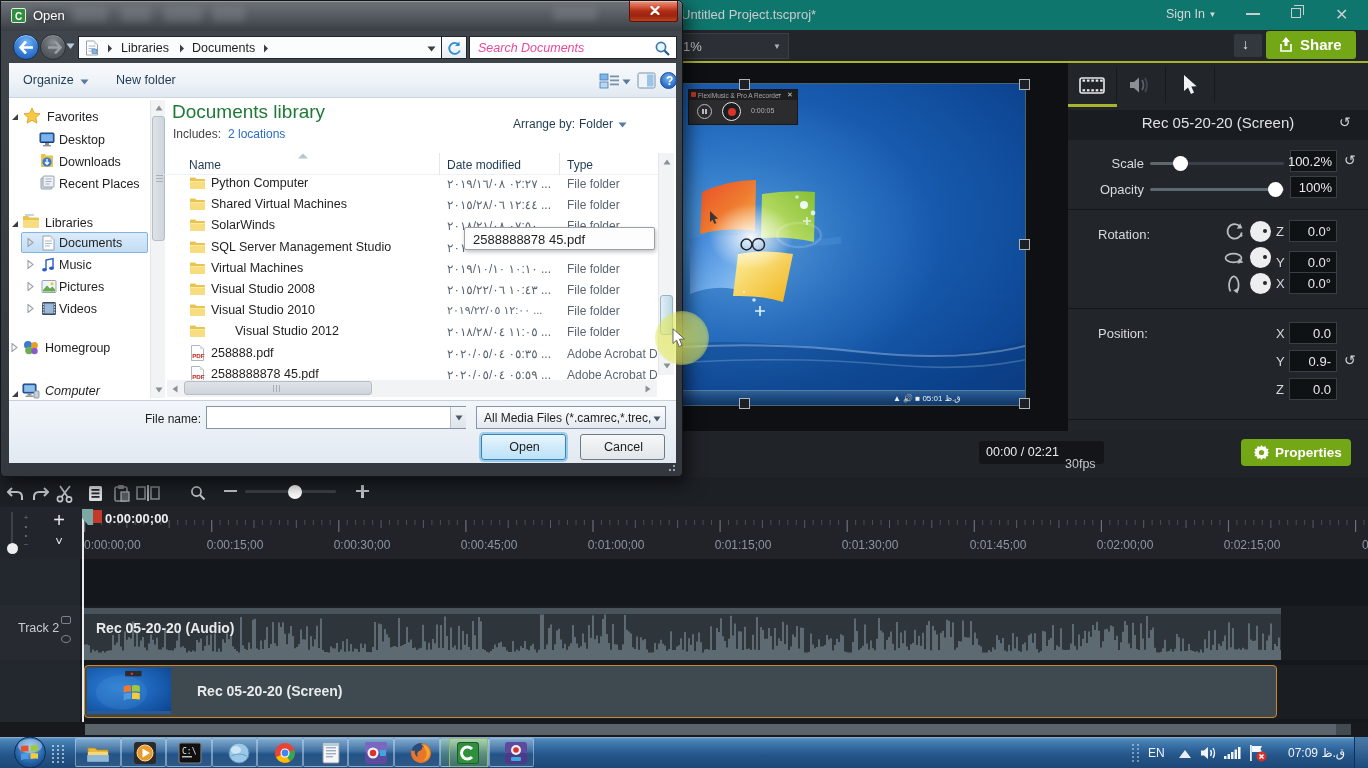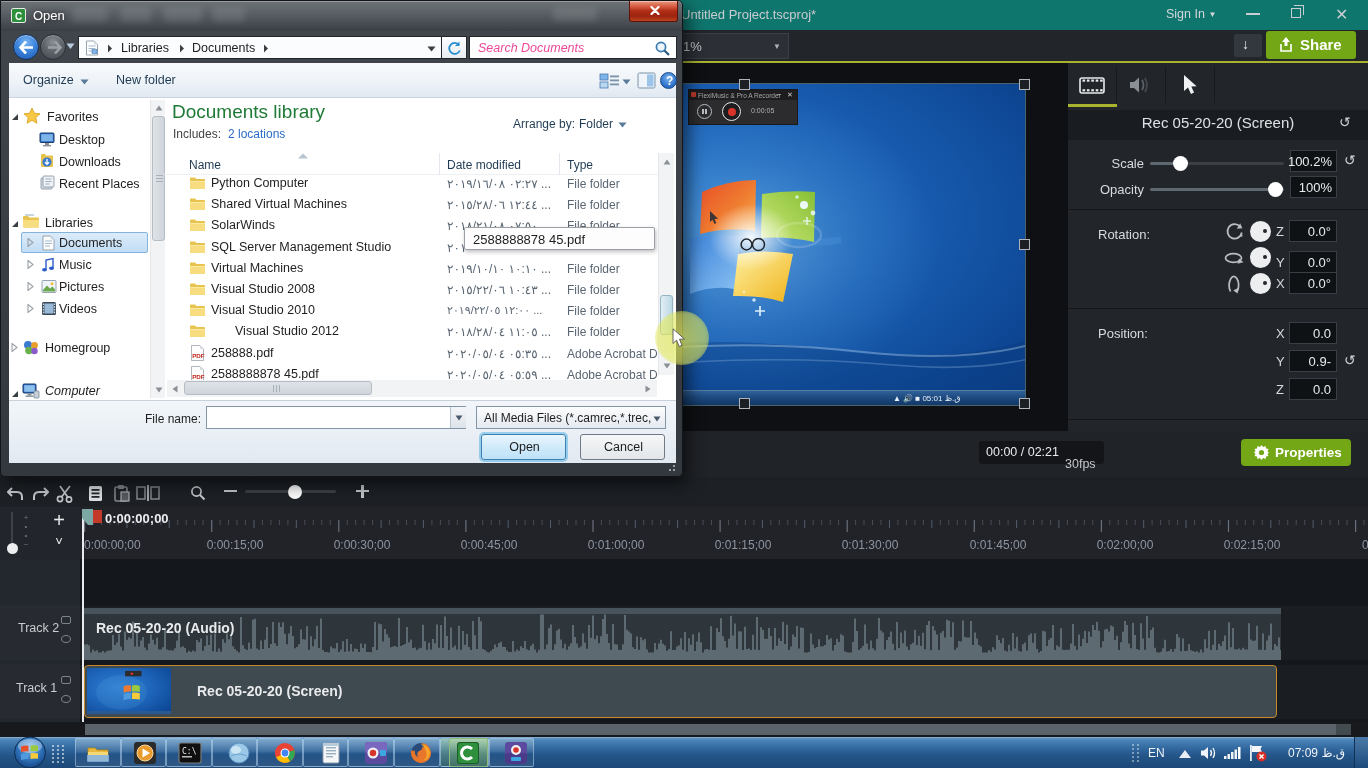--- a/index.html
+++ b/index.html
@@ -392,25 +392,20 @@
     <div class="abs" style="left:46px;top:2px;width:26px;height:22px;color:#e8eaec;font-size:20px;text-align:center;line-height:22px;">+</div>
     <div class="abs" style="left:46px;top:26px;width:26px;height:20px;color:#e8eaec;font-size:13px;text-align:center;line-height:18px;">˅</div>
   </div>
 
   <div class="abs" style="left:0;top:82px;width:80px;height:163px;background:#23272e;"></div>
   <div class="abs" style="left:0;top:128px;width:80px;height:55px;background:#272b31;">
     <div class="abs" style="left:18px;top:16px;font-size:12.5px;color:#c9ccd0;">Track 2</div>
     <div class="abs" style="left:61px;top:11px;width:10px;height:8px;border:1.3px solid #7d838a;border-radius:2px;"></div>
     <div class="abs" style="left:61px;top:30px;width:10px;height:8px;border:1.3px solid #7d838a;border-radius:50%;"></div>
   </div>
-  <div class="abs" style="left:0;top:187px;width:80px;height:55px;background:#272b31;">
-    <div class="abs" style="left:16px;top:17px;font-size:12.5px;color:#c9ccd0;">Track 1</div>
-    <div class="abs" style="left:61px;top:12px;width:10px;height:8px;border:1.3px solid #7d838a;border-radius:2px;"></div>
-    <div class="abs" style="left:61px;top:31px;width:10px;height:8px;border:1.3px solid #7d838a;border-radius:50%;"></div>
-  </div>
 
   <div class="abs" style="left:80px;top:129px;width:1288px;height:54px;background:#1a1e23;"></div>
 
   <div class="abs" style="left:84px;top:131px;width:1197px;height:52px;background:#2e353b;">
     <div class="abs" style="left:0;top:0;width:1197px;height:6px;background:#48535b;"></div>
     <svg class="abs" style="left:0;top:0;" width="1197" height="46">
         <path d="M0,46L0,36.6L2,36.6L2,36.2L4,36.2L4,37.2L6,37.2L6,44.5L8,44.5L8,41.5L10,41.5L10,43.2L12,43.2L12,42.2L14,42.2L14,44.5L16,44.5L16,44.5L18,44.5L18,43.0L20,43.0L20,44.5L22,44.5L22,42.9L24,42.9L24,42.5L26,42.5L26,42.3L28,42.3L28,27.0L30,27.0L30,37.1L32,37.1L32,34.4L34,34.4L34,25.9L36,25.9L36,38.6L38,38.6L38,42.5L40,42.5L40,23.6L42,23.6L42,31.8L44,31.8L44,29.2L46,29.2L46,30.6L48,30.6L48,13.4L50,13.4L50,38.5L52,38.5L52,24.7L54,24.7L54,38.4L56,38.4L56,32.4L58,32.4L58,29.1L60,29.1L60,39.5L62,39.5L62,42.3L64,42.3L64,35.6L66,35.6L66,26.6L68,26.6L68,31.8L70,31.8L70,36.4L72,36.4L72,29.8L74,29.8L74,41.5L76,41.5L76,41.6L78,41.6L78,39.3L80,39.3L80,22.0L82,22.0L82,41.4L84,41.4L84,42.2L86,42.2L86,42.3L88,42.3L88,42.5L90,42.5L90,40.2L92,40.2L92,32.4L94,32.4L94,21.7L96,21.7L96,39.2L98,39.2L98,38.3L100,38.3L100,40.0L102,40.0L102,44.5L104,44.5L104,42.7L106,42.7L106,44.1L108,44.1L108,42.6L110,42.6L110,43.6L112,43.6L112,32.0L114,32.0L114,34.2L116,34.2L116,30.6L118,30.6L118,42.8L120,42.8L120,38.1L122,38.1L122,27.5L124,27.5L124,37.1L126,37.1L126,26.6L128,26.6L128,43.3L130,43.3L130,25.5L132,25.5L132,43.8L134,43.8L134,40.5L136,40.5L136,43.8L138,43.8L138,31.2L140,31.2L140,34.7L142,34.7L142,25.5L144,25.5L144,31.3L146,31.3L146,26.4L148,26.4L148,38.2L150,38.2L150,40.9L152,40.9L152,42.9L154,42.9L154,44.5L156,44.5L156,9.1L158,9.1L158,37.2L160,37.2L160,40.8L162,40.8L162,41.9L164,41.9L164,34.6L166,34.6L166,40.8L168,40.8L168,11.8L170,11.8L170,10.7L172,10.7L172,40.5L174,40.5L174,41.8L176,41.8L176,32.4L178,32.4L178,41.1L180,41.1L180,31.8L182,31.8L182,19.1L184,19.1L184,39.9L186,39.9L186,35.9L188,35.9L188,13.9L190,13.9L190,35.2L192,35.2L192,38.0L194,38.0L194,14.4L196,14.4L196,19.1L198,19.1L198,14.2L200,14.2L200,25.7L202,25.7L202,36.2L204,36.2L204,25.4L206,25.4L206,18.1L208,18.1L208,27.9L210,27.9L210,40.2L212,40.2L212,39.1L214,39.1L214,36.3L216,36.3L216,21.4L218,21.4L218,31.3L220,31.3L220,31.6L222,31.6L222,18.3L224,18.3L224,41.7L226,41.7L226,28.3L228,28.3L228,38.3L230,38.3L230,31.2L232,31.2L232,17.8L234,17.8L234,40.0L236,40.0L236,10.6L238,10.6L238,41.9L240,41.9L240,44.0L242,44.0L242,44.1L244,44.1L244,44.5L246,44.5L246,38.6L248,38.6L248,40.2L250,40.2L250,40.5L252,40.5L252,35.1L254,35.1L254,44.1L256,44.1L256,41.6L258,41.6L258,33.3L260,33.3L260,43.7L262,43.7L262,31.0L264,31.0L264,43.3L266,43.3L266,36.0L268,36.0L268,43.5L270,43.5L270,40.5L272,40.5L272,41.0L274,41.0L274,43.9L276,43.9L276,35.5L278,35.5L278,40.0L280,40.0L280,35.8L282,35.8L282,44.1L284,44.1L284,44.0L286,44.0L286,44.2L288,44.2L288,39.0L290,39.0L290,14.0L292,14.0L292,41.9L294,41.9L294,15.4L296,15.4L296,16.2L298,16.2L298,33.5L300,33.5L300,21.1L302,21.1L302,26.3L304,26.3L304,29.4L306,29.4L306,39.2L308,39.2L308,38.6L310,38.6L310,37.9L312,37.9L312,38.9L314,38.9L314,10.1L316,10.1L316,38.1L318,38.1L318,36.9L320,36.9L320,36.0L322,36.0L322,18.9L324,18.9L324,34.2L326,34.2L326,31.4L328,31.4L328,39.9L330,39.9L330,39.4L332,39.4L332,41.9L334,41.9L334,40.5L336,40.5L336,39.7L338,39.7L338,16.8L340,16.8L340,33.3L342,33.3L342,41.7L344,41.7L344,34.7L346,34.7L346,41.6L348,41.6L348,31.0L350,31.0L350,35.3L352,35.3L352,16.5L354,16.5L354,39.8L356,39.8L356,16.9L358,16.9L358,40.0L360,40.0L360,8.5L362,8.5L362,28.1L364,28.1L364,42.1L366,42.1L366,19.4L368,19.4L368,39.5L370,39.5L370,37.6L372,37.6L372,41.4L374,41.4L374,17.7L376,17.7L376,41.8L378,41.8L378,23.1L380,23.1L380,36.7L382,36.7L382,26.1L384,26.1L384,39.1L386,39.1L386,41.9L388,41.9L388,13.0L390,13.0L390,27.2L392,27.2L392,41.1L394,41.1L394,8.9L396,8.9L396,13.2L398,13.2L398,41.0L400,41.0L400,42.1L402,42.1L402,43.8L404,43.8L404,44.5L406,44.5L406,43.0L408,43.0L408,40.9L410,40.9L410,36.5L412,36.5L412,39.3L414,39.3L414,35.1L416,35.1L416,33.8L418,33.8L418,38.7L420,38.7L420,38.9L422,38.9L422,42.6L424,42.6L424,44.0L426,44.0L426,44.1L428,44.1L428,32.9L430,32.9L430,43.6L432,43.6L432,41.5L434,41.5L434,42.7L436,42.7L436,38.3L438,38.3L438,39.9L440,39.9L440,32.9L442,32.9L442,41.3L444,41.3L444,42.3L446,42.3L446,37.7L448,37.7L448,35.7L450,35.7L450,41.5L452,41.5L452,44.5L454,44.5L454,41.8L456,41.8L456,6.5L458,6.5L458,6.4L460,6.4L460,41.3L462,41.3L462,36.6L464,36.6L464,19.9L466,19.9L466,16.5L468,16.5L468,41.9L470,41.9L470,36.2L472,36.2L472,22.6L474,22.6L474,20.8L476,20.8L476,31.4L478,31.4L478,40.3L480,40.3L480,35.8L482,35.8L482,41.8L484,41.8L484,38.3L486,38.3L486,35.2L488,35.2L488,17.0L490,17.0L490,29.1L492,29.1L492,35.6L494,35.6L494,39.7L496,39.7L496,38.3L498,38.3L498,25.4L500,25.4L500,34.6L502,34.6L502,40.8L504,40.8L504,17.1L506,17.1L506,29.7L508,29.7L508,7.5L510,7.5L510,31.3L512,31.3L512,27.6L514,27.6L514,35.2L516,35.2L516,28.3L518,28.3L518,10.9L520,10.9L520,6.5L522,6.5L522,25.9L524,25.9L524,35.1L526,35.1L526,41.8L528,41.8L528,16.0L530,16.0L530,36.3L532,36.3L532,36.5L534,36.5L534,41.8L536,41.8L536,41.9L538,41.9L538,36.3L540,36.3L540,7.0L542,7.0L542,21.8L544,21.8L544,23.4L546,23.4L546,25.5L548,25.5L548,39.2L550,39.2L550,40.9L552,40.9L552,28.6L554,28.6L554,41.8L556,41.8L556,29.2L558,29.2L558,32.2L560,32.2L560,31.1L562,31.1L562,41.4L564,41.4L564,44.5L566,44.5L566,44.4L568,44.4L568,44.5L570,44.5L570,34.9L572,34.9L572,41.6L574,41.6L574,35.4L576,35.4L576,31.7L578,31.7L578,35.8L580,35.8L580,37.6L582,37.6L582,42.8L584,42.8L584,41.1L586,41.1L586,23.3L588,23.3L588,42.1L590,42.1L590,41.9L592,41.9L592,38.5L594,38.5L594,37.3L596,37.3L596,30.3L598,30.3L598,41.8L600,41.8L600,23.9L602,23.9L602,43.6L604,43.6L604,30.3L606,30.3L606,36.7L608,36.7L608,26.3L610,26.3L610,43.1L612,43.1L612,33.5L614,33.5L614,24.5L616,24.5L616,34.2L618,34.2L618,44.5L620,44.5L620,41.5L622,41.5L622,41.1L624,41.1L624,41.7L626,41.7L626,18.3L628,18.3L628,41.9L630,41.9L630,41.9L632,41.9L632,20.1L634,20.1L634,24.1L636,24.1L636,10.2L638,10.2L638,28.2L640,28.2L640,33.0L642,33.0L642,39.6L644,39.6L644,30.7L646,30.7L646,7.8L648,7.8L648,27.6L650,27.6L650,15.4L652,15.4L652,40.8L654,40.8L654,23.3L656,23.3L656,23.5L658,23.5L658,42.0L660,42.0L660,18.7L662,18.7L662,41.1L664,41.1L664,40.5L666,40.5L666,42.0L668,42.0L668,26.8L670,26.8L670,41.4L672,41.4L672,9.0L674,9.0L674,42.1L676,42.1L676,19.3L678,19.3L678,22.1L680,22.1L680,30.8L682,30.8L682,30.7L684,30.7L684,20.0L686,20.0L686,28.0L688,28.0L688,41.5L690,41.5L690,20.0L692,20.0L692,37.8L694,37.8L694,30.3L696,30.3L696,33.0L698,33.0L698,13.7L700,13.7L700,36.1L702,36.1L702,16.8L704,16.8L704,41.9L706,41.9L706,38.4L708,38.4L708,26.5L710,26.5L710,29.1L712,29.1L712,18.0L714,18.0L714,40.6L716,40.6L716,19.6L718,19.6L718,20.1L720,20.1L720,44.5L722,44.5L722,44.5L724,44.5L724,43.9L726,43.9L726,25.4L728,25.4L728,36.6L730,36.6L730,40.3L732,40.3L732,38.9L734,38.9L734,31.2L736,31.2L736,38.6L738,38.6L738,38.3L740,38.3L740,37.0L742,37.0L742,27.0L744,27.0L744,31.5L746,31.5L746,30.2L748,30.2L748,42.5L750,42.5L750,36.9L752,36.9L752,30.7L754,30.7L754,33.9L756,33.9L756,26.3L758,26.3L758,27.6L760,27.6L760,43.5L762,43.5L762,44.3L764,44.3L764,44.5L766,44.5L766,44.5L768,44.5L768,34.1L770,34.1L770,10.5L772,10.5L772,22.9L774,22.9L774,42.0L776,42.0L776,40.3L778,40.3L778,37.8L780,37.8L780,16.6L782,16.6L782,35.4L784,35.4L784,41.5L786,41.5L786,32.4L788,32.4L788,40.3L790,40.3L790,42.3L792,42.3L792,30.8L794,30.8L794,10.0L796,10.0L796,22.5L798,22.5L798,24.5L800,24.5L800,41.6L802,41.6L802,32.0L804,32.0L804,29.0L806,29.0L806,23.4L808,23.4L808,35.8L810,35.8L810,42.3L812,42.3L812,14.0L814,14.0L814,40.0L816,40.0L816,24.4L818,24.4L818,35.3L820,35.3L820,22.4L822,22.4L822,38.6L824,38.6L824,42.1L826,42.1L826,36.3L828,36.3L828,34.8L830,34.8L830,21.7L832,21.7L832,37.0L834,37.0L834,27.7L836,27.7L836,37.7L838,37.7L838,24.7L840,24.7L840,41.3L842,41.3L842,16.9L844,16.9L844,13.0L846,13.0L846,42.3L848,42.3L848,18.1L850,18.1L850,22.4L852,22.4L852,26.5L854,26.5L854,42.0L856,42.0L856,24.7L858,24.7L858,22.8L860,22.8L860,29.4L862,29.4L862,11.8L864,11.8L864,12.8L866,12.8L866,29.1L868,29.1L868,14.2L870,14.2L870,41.7L872,41.7L872,39.4L874,39.4L874,33.1L876,33.1L876,33.4L878,33.4L878,12.5L880,12.5L880,29.0L882,29.0L882,29.6L884,29.6L884,29.6L886,29.6L886,12.9L888,12.9L888,37.1L890,37.1L890,24.4L892,24.4L892,30.5L894,30.5L894,37.0L896,37.0L896,38.6L898,38.6L898,44.5L900,44.5L900,44.5L902,44.5L902,44.5L904,44.5L904,42.1L906,42.1L906,43.7L908,43.7L908,39.3L910,39.3L910,41.5L912,41.5L912,27.3L914,27.3L914,32.1L916,32.1L916,35.3L918,35.3L918,30.0L920,30.0L920,42.4L922,42.4L922,43.6L924,43.6L924,36.7L926,36.7L926,42.8L928,42.8L928,25.1L930,25.1L930,40.4L932,40.4L932,28.7L934,28.7L934,42.7L936,42.7L936,43.7L938,43.7L938,36.2L940,36.2L940,34.6L942,34.6L942,42.6L944,42.6L944,27.2L946,27.2L946,25.5L948,25.5L948,34.7L950,34.7L950,25.2L952,25.2L952,41.0L954,41.0L954,44.5L956,44.5L956,43.0L958,43.0L958,22.7L960,22.7L960,23.5L962,23.5L962,38.1L964,38.1L964,31.8L966,31.8L966,30.1L968,30.1L968,17.0L970,17.0L970,42.0L972,42.0L972,37.2L974,37.2L974,38.7L976,38.7L976,20.3L978,20.3L978,41.7L980,41.7L980,42.0L982,42.0L982,41.7L984,41.7L984,41.7L986,41.7L986,35.5L988,35.5L988,16.0L990,16.0L990,37.7L992,37.7L992,41.8L994,41.8L994,26.5L996,26.5L996,38.3L998,38.3L998,30.8L1000,30.8L1000,22.7L1002,22.7L1002,34.9L1004,34.9L1004,23.4L1006,23.4L1006,28.8L1008,28.8L1008,16.9L1010,16.9L1010,21.9L1012,21.9L1012,13.8L1014,13.8L1014,22.7L1016,22.7L1016,39.4L1018,39.4L1018,33.3L1020,33.3L1020,21.4L1022,21.4L1022,20.7L1024,20.7L1024,23.6L1026,23.6L1026,17.4L1028,17.4L1028,18.4L1030,18.4L1030,31.9L1032,31.9L1032,27.8L1034,27.8L1034,42.1L1036,42.1L1036,34.2L1038,34.2L1038,23.7L1040,23.7L1040,13.1L1042,13.1L1042,17.1L1044,17.1L1044,35.4L1046,35.4L1046,40.3L1048,40.3L1048,14.8L1050,14.8L1050,27.1L1052,27.1L1052,40.9L1054,40.9L1054,42.1L1056,42.1L1056,15.3L1058,15.3L1058,30.5L1060,30.5L1060,41.7L1062,41.7L1062,8.0L1064,8.0L1064,30.1L1066,30.1L1066,22.1L1068,22.1L1068,19.5L1070,19.5L1070,39.8L1072,39.8L1072,44.2L1074,44.2L1074,44.5L1076,44.5L1076,43.7L1078,43.7L1078,40.2L1080,40.2L1080,31.8L1082,31.8L1082,43.6L1084,43.6L1084,43.0L1086,43.0L1086,41.0L1088,41.0L1088,43.8L1090,43.8L1090,40.7L1092,40.7L1092,25.9L1094,25.9L1094,29.3L1096,29.3L1096,43.2L1098,43.2L1098,30.5L1100,30.5L1100,42.9L1102,42.9L1102,42.7L1104,42.7L1104,36.0L1106,36.0L1106,42.2L1108,42.2L1108,43.1L1110,43.1L1110,43.7L1112,43.7L1112,43.2L1114,43.2L1114,44.5L1116,44.5L1116,41.6L1118,41.6L1118,44.5L1120,44.5L1120,31.2L1122,31.2L1122,40.3L1124,40.3L1124,22.8L1126,22.8L1126,41.9L1128,41.9L1128,36.8L1130,36.8L1130,21.9L1132,21.9L1132,41.9L1134,41.9L1134,35.7L1136,35.7L1136,38.0L1138,38.0L1138,33.3L1140,33.3L1140,27.4L1142,27.4L1142,41.7L1144,41.7L1144,14.3L1146,14.3L1146,39.2L1148,39.2L1148,20.0L1150,20.0L1150,41.3L1152,41.3L1152,41.6L1154,41.6L1154,40.5L1156,40.5L1156,41.7L1158,41.7L1158,39.7L1160,39.7L1160,41.2L1162,41.2L1162,41.6L1164,41.6L1164,15.2L1166,15.2L1166,31.6L1168,31.6L1168,32.9L1170,32.9L1170,32.4L1172,32.4L1172,17.8L1174,17.8L1174,41.8L1176,41.8L1176,41.8L1178,41.8L1178,25.6L1180,25.6L1180,41.9L1182,41.9L1182,32.5L1184,32.5L1184,27.6L1186,27.6L1186,15.4L1188,15.4L1188,41.9L1190,41.9L1190,36.0L1192,36.0L1192,38.3L1194,38.3L1194,29.5L1196,29.5L1196,41.9L1198,41.9L1197,46Z" fill="#5d6a72"></path>
       </svg>
     <div class="abs" style="left:0;top:46px;width:1197px;height:6px;background:#5d6a72;"></div>
     <div class="abs" style="left:12px;top:12px;font-size:14px;font-weight:bold;color:#e8eaec;">Rec 05-20-20 (Audio)</div>

